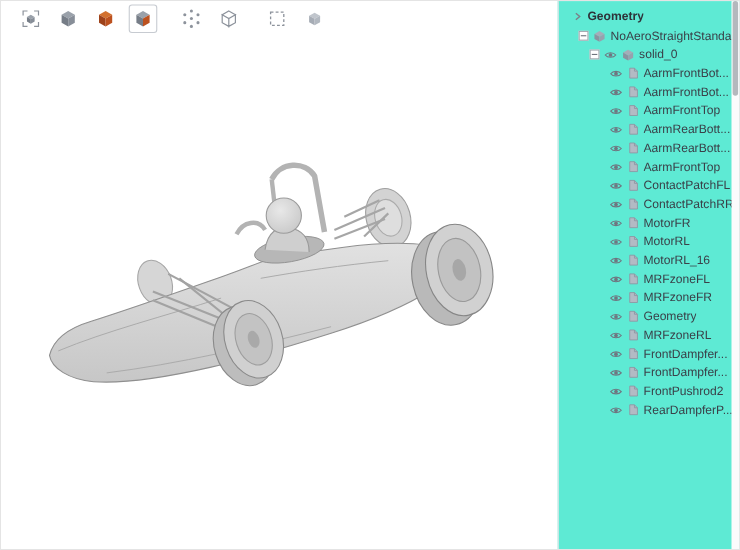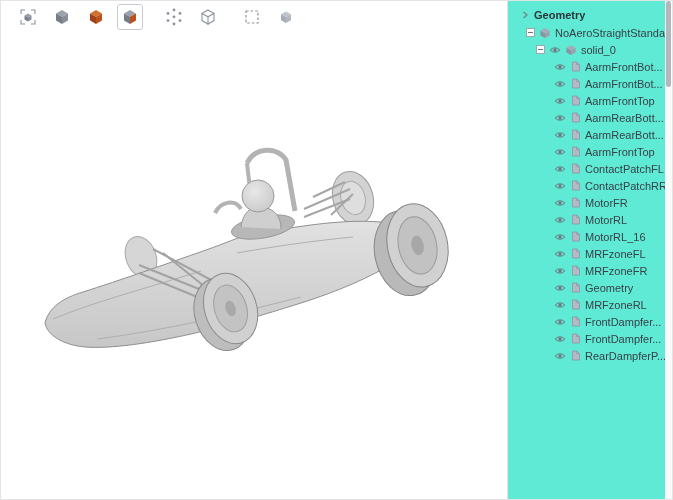--- a/index.html
+++ b/index.html
@@ -521,20 +521,35 @@
     <span class="icon">
       <svg width="11" height="11" viewBox="0 0 11 11">
         <path d="M2.5 1 H6.8 L9.5 3.7 V10 H2.5 Z" fill="#b3bac4" stroke="#8d96a3" stroke-width="0.8"></path>
         <path d="M6.8 1 L6.8 3.7 L9.5 3.7" fill="none" stroke="#8d96a3" stroke-width="0.8"></path>
       </svg>
     </span>
     <span class="lbl">FrontDampfer...</span>
   </div>
 
 
+  <div class="row part">
+    <span class="icon">
+      <svg width="12" height="12" viewBox="0 0 12 12">
+        <path d="M1.2 6 C3.2 3.2 8.8 3.2 10.8 6 C8.8 8.8 3.2 8.8 1.2 6 Z" fill="none" stroke="#6f7680" stroke-width="1"></path>
+        <circle cx="6" cy="6" r="1.7" fill="#6f7680"></circle>
+      </svg>
+    </span>
+    <span class="icon">
+      <svg width="11" height="11" viewBox="0 0 11 11">
+        <path d="M2.5 1 H6.8 L9.5 3.7 V10 H2.5 Z" fill="#b3bac4" stroke="#8d96a3" stroke-width="0.8"></path>
+        <path d="M6.8 1 L6.8 3.7 L9.5 3.7" fill="none" stroke="#8d96a3" stroke-width="0.8"></path>
+      </svg>
+    </span>
+    <span class="lbl">FrontPushrod2</span>
+  </div>
 
   <div class="row part">
     <span class="icon">
       <svg width="12" height="12" viewBox="0 0 12 12">
         <path d="M1.2 6 C3.2 3.2 8.8 3.2 10.8 6 C8.8 8.8 3.2 8.8 1.2 6 Z" fill="none" stroke="#6f7680" stroke-width="1"></path>
         <circle cx="6" cy="6" r="1.7" fill="#6f7680"></circle>
       </svg>
     </span>
     <span class="icon">
       <svg width="11" height="11" viewBox="0 0 11 11">

